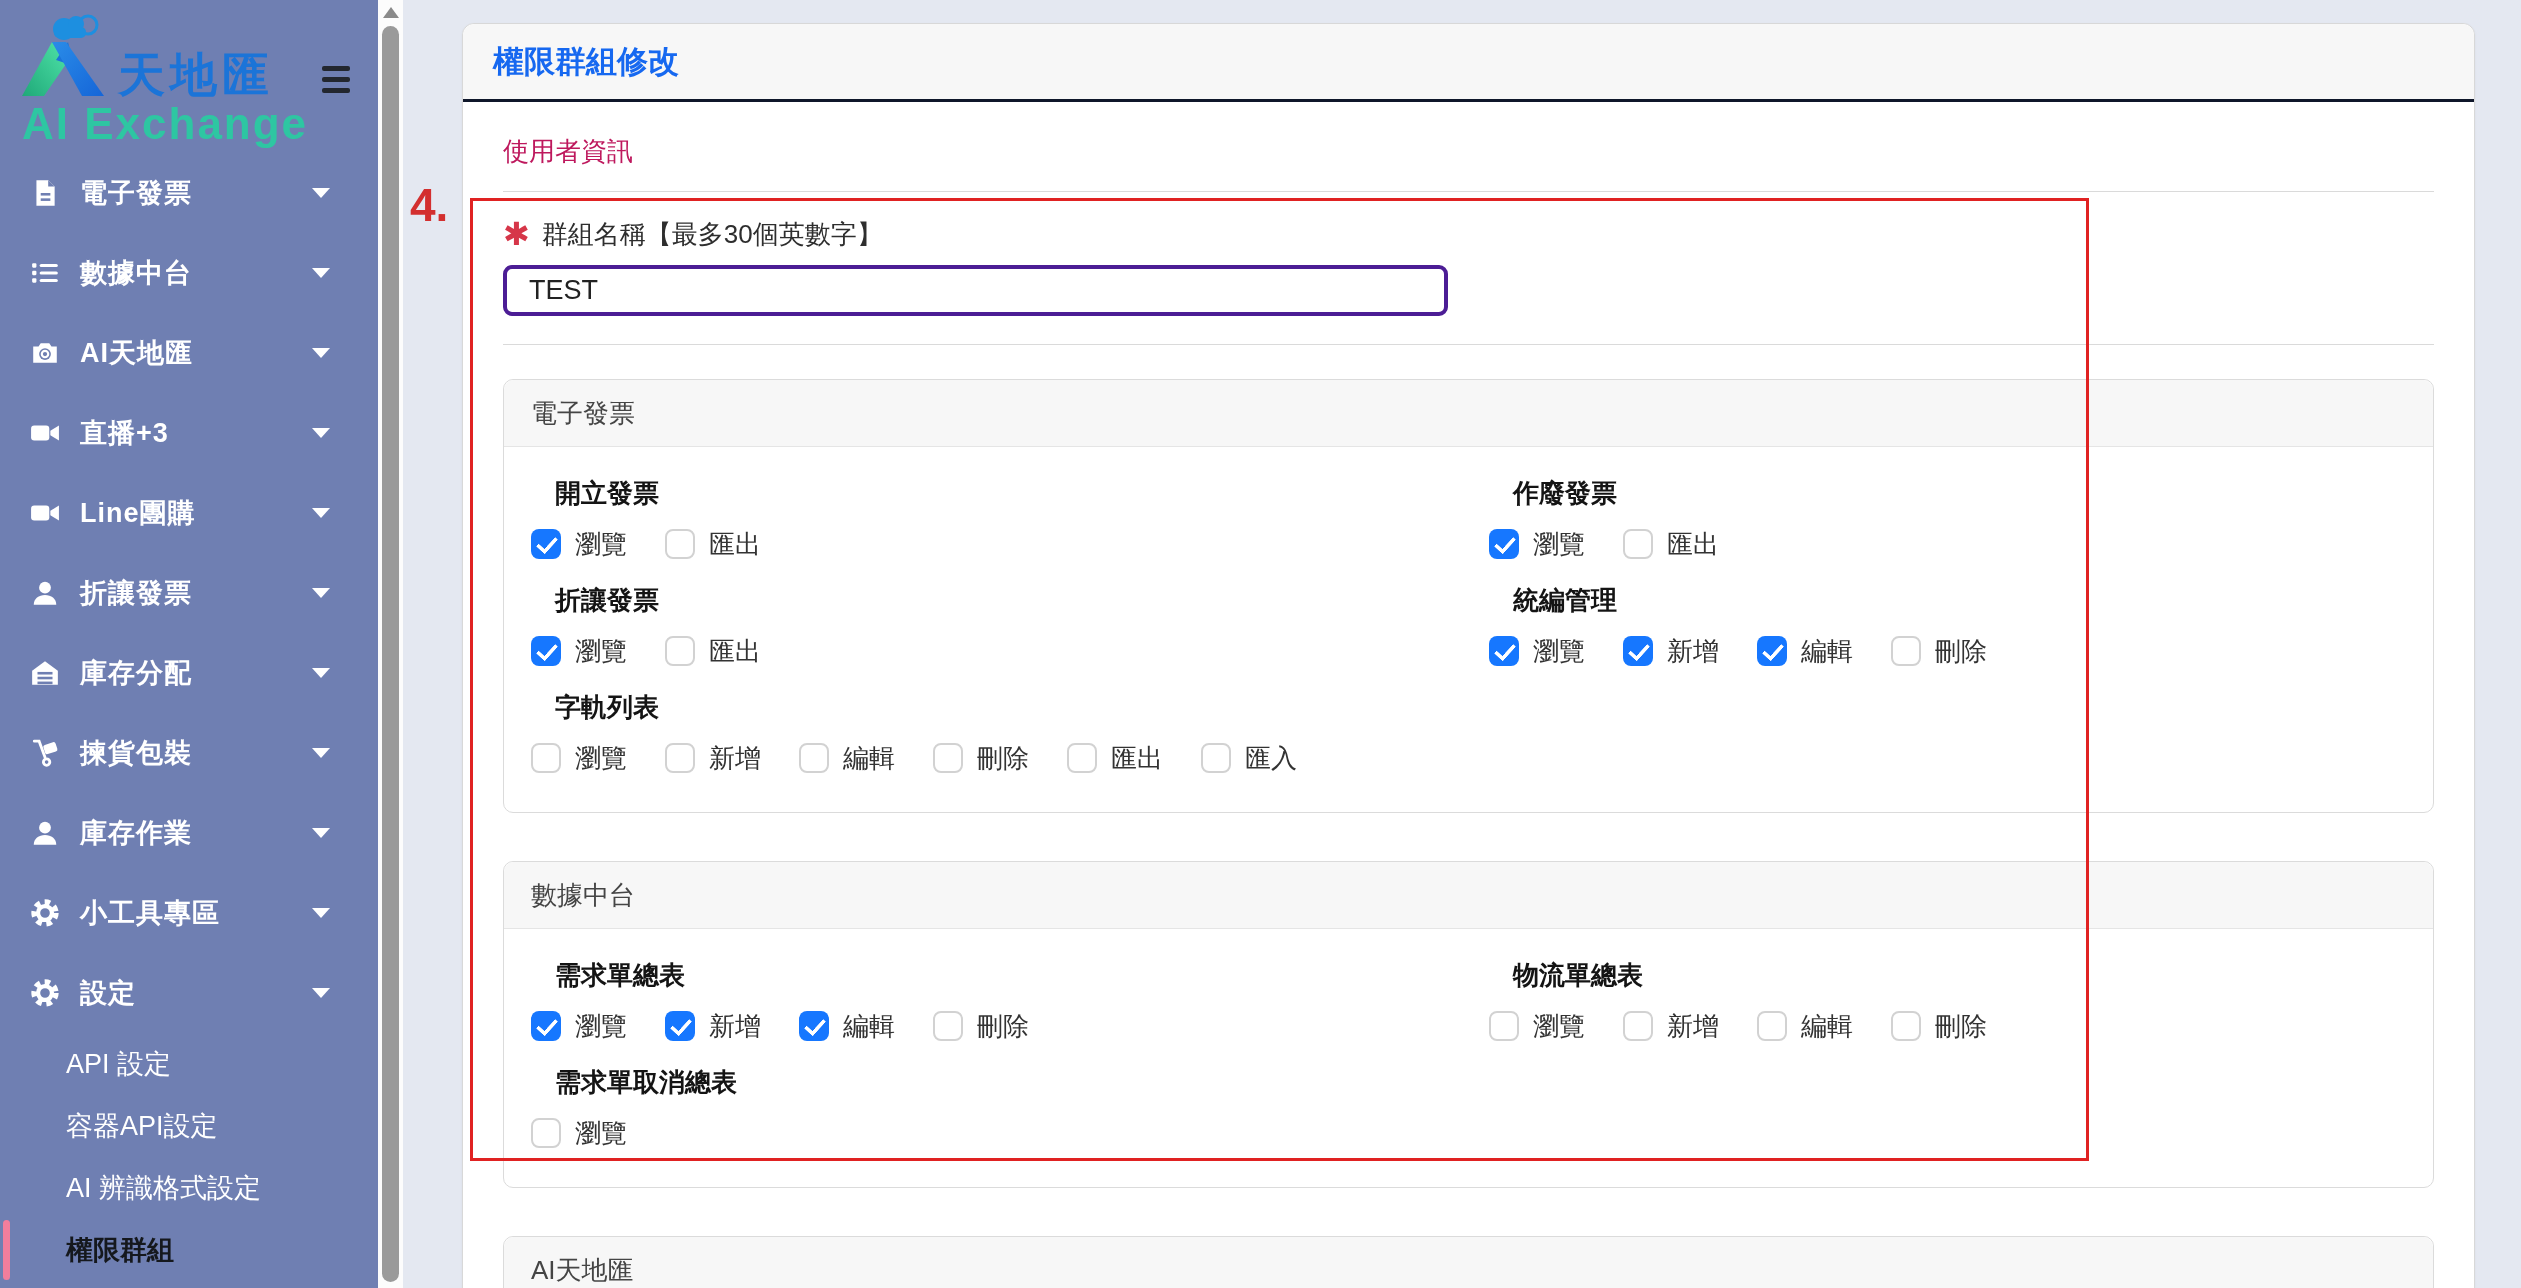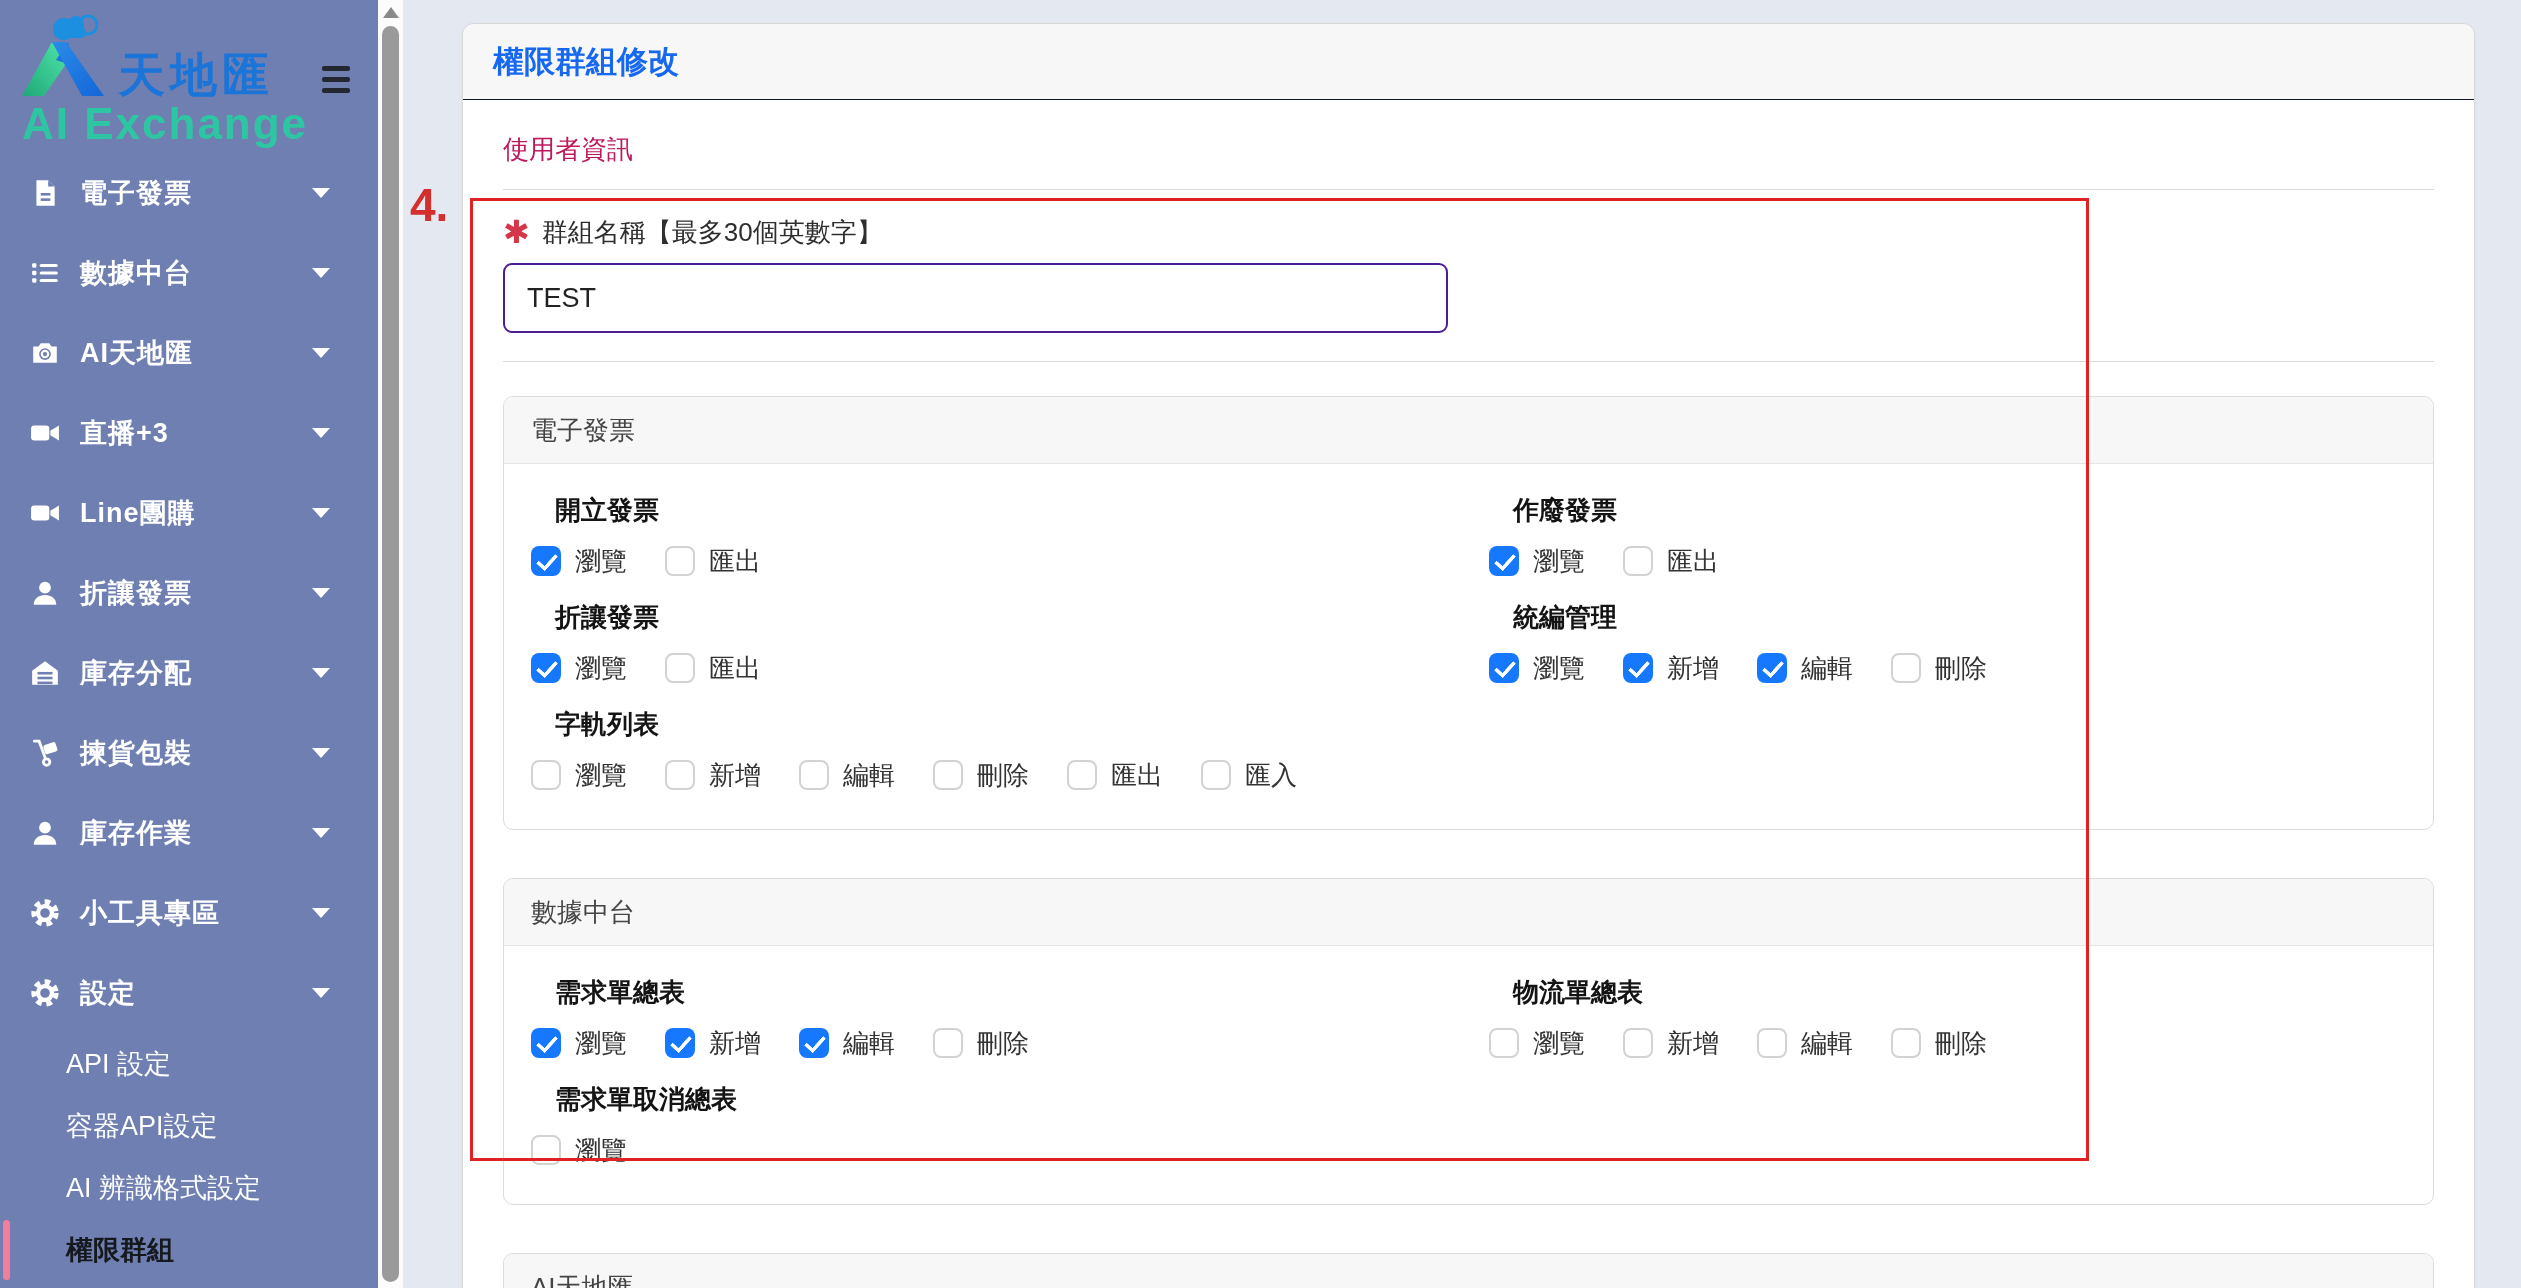--- a/index.html
+++ b/index.html
@@ -27,29 +27,29 @@
   .submenu-item{height:62px;display:flex;align-items:center;padding-left:66px;font-size:27px;color:#FFFFFF;position:relative;cursor:pointer;white-space:nowrap;}
   .submenu-item.active{color:#15181D;font-weight:700;}
   .submenu-item.active::before{content:'';position:absolute;left:3px;top:1px;bottom:1px;width:7px;background:#F27E9C;border-radius:4px;}
   
   .sb-scroll{position:absolute;left:378px;top:0;width:25px;height:100%;background:#FCFCFC;z-index:3;}
   .sb-arrow{position:absolute;left:5px;top:7px;width:0;height:0;border-left:8px solid transparent;border-right:8px solid transparent;border-bottom:11px solid #8A8A8A;}
   .sb-thumb{position:absolute;left:4px;top:26px;width:17px;height:1256px;background:#9A9A9A;border-radius:9px;}
   
   .main{position:absolute;left:403px;top:0;right:0;bottom:0;overflow:hidden;}
   .card{position:absolute;left:59px;top:23px;width:2013px;height:1560px;background:#FFFFFF;border:1px solid #D8D8D8;border-radius:12px;box-shadow:0 1px 3px rgba(0,0,0,.05);box-sizing:border-box;}
-  .card-header{height:75px;background:#F7F7F7;border-bottom:1px solid #0f172a;border-radius:12px 12px 0 0;display:flex;align-items:center;padding-left:30px;}
+  .card-header{height:75px;background:#F7F7F7;border-bottom:3px solid #0f172a;border-radius:12px 12px 0 0;display:flex;align-items:center;padding-left:30px;}
   .card-title{font-size:31px;font-weight:700;color:#1668F0;}
   .card-body{padding:0 40px;}
   .user-info{margin-top:34px;font-size:26px;color:#be185d;line-height:31px;}
   hr.div{border:none;border-top:1px solid #DADADA;margin:24px 0 0;}
   hr.div2{border:none;border-top:1px solid #DADADA;margin:28px 0 0;}
   .fld-label{margin-top:26px;display:flex;align-items:center;font-size:26px;color:#2E2E2E;line-height:33px;}
   .req{color:#D63649;font-size:32px;font-weight:700;margin-right:12px;line-height:33px;}
-  .txt-input{display:block;margin-top:14px;width:945px;height:70px;border:2px solid #4c1d95;border-radius:9px;font-size:27px;color:#222;padding:0 22px;box-sizing:border-box;background:#fff;font-family:inherit;outline:none;}
+  .txt-input{display:block;margin-top:14px;width:945px;height:51px;border:4px solid #4c1d95;border-radius:9px;font-size:27px;color:#222;padding:0 22px;box-sizing:border-box;background:#fff;font-family:inherit;outline:none;}
   
   .panel{margin-top:34px;border:1px solid #DBDBDB;border-radius:10px;background:#fff;}
   .panel + .panel{margin-top:48px;}
   .panel-header{height:66px;background:#F7F7F7;border-bottom:1px solid #E5E5E5;border-radius:10px 10px 0 0;display:flex;align-items:center;padding-left:27px;font-size:26px;color:#454545;}
   .panel-body{padding:30px 27px 14px;}
   .perm-row{display:grid;grid-template-columns:958px 1fr;}
   .perm-row.single{grid-template-columns:1fr;}
   .perm-heading{font-size:26px;font-weight:700;color:#141414;line-height:33px;margin-bottom:16px;margin-left:24px;}
   .cb-row{display:flex;align-items:center;height:36px;margin-bottom:22px;}
   .cb-item{display:flex;align-items:center;margin-right:38px;cursor:pointer;}

